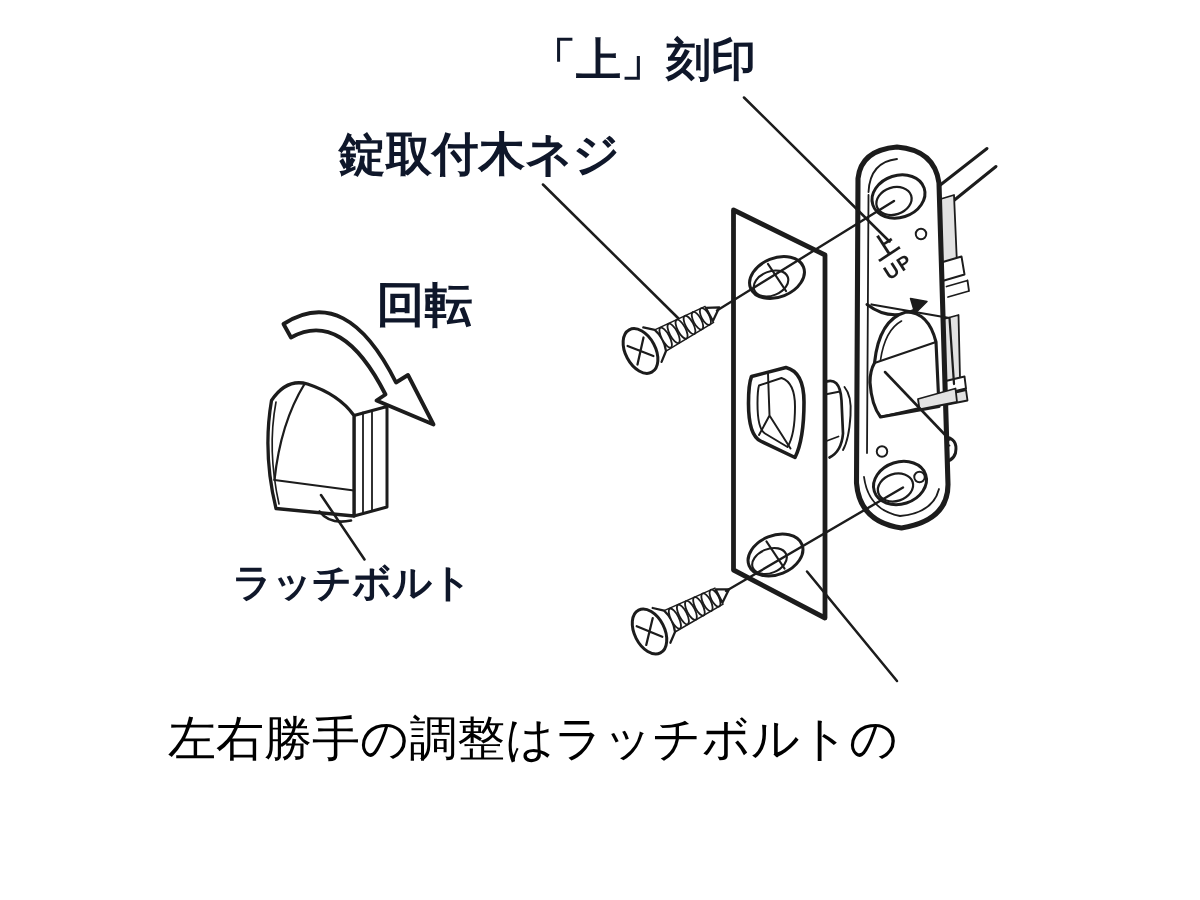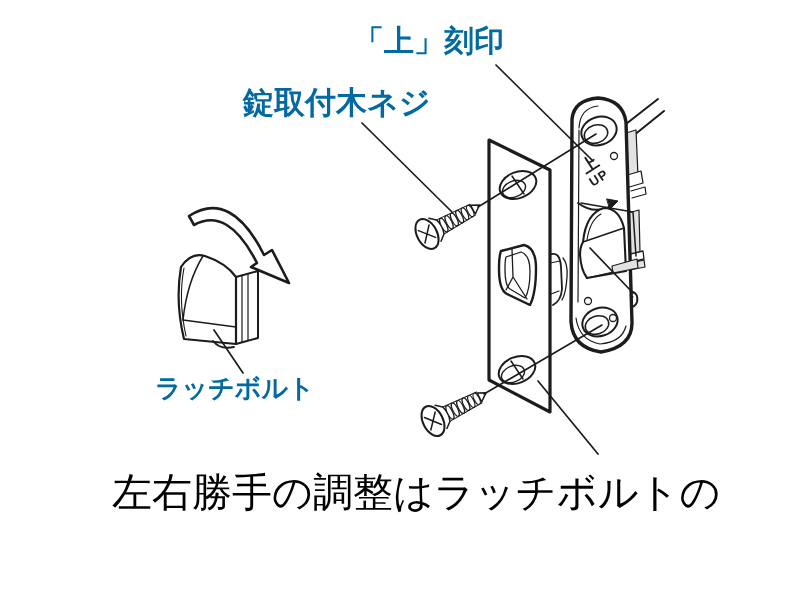--- a/index.html
+++ b/index.html
@@ -2,29 +2,29 @@
 <html><head>
 <meta charset="utf-8">
 <style>
   html,body{margin:0;padding:0;background:#fff;}
   .stage{
     position:relative;width:800px;height:600px;background:#fff;overflow:hidden;
     font-family:"Liberation Sans","DejaVu Sans",sans-serif;color:#000;
   }
   .stage svg{position:absolute;left:0;top:0;}
   .callout{
-    position:absolute;font-weight:bold;color:#0369a1;white-space:nowrap;
+    position:absolute;font-weight:bold;color:#0f172a;white-space:nowrap;
     letter-spacing:0px;line-height:1.1;
   }
   .callout-engraving{left:354px;top:24px;font-size:30px;}
-  .callout-screw{left:243px;top:86px;font-size:31px;text-align:center;}
+  .callout-screw{left:226px;top:86px;font-size:31px;text-align:center;}
   .callout-rotation{left:251px;top:186px;font-size:32px;}
   .callout-latch{left:155px;top:374px;font-size:26px;text-align:center;}
   .caption{
-    position:absolute;left:112px;top:464px;font-size:40px;font-weight:500;
+    position:absolute;left:112px;top:464px;font-size:32px;font-weight:500;
     line-height:57px;white-space:nowrap;color:#000;
   }
   .engrave-text{font-family:"Liberation Sans","DejaVu Sans",sans-serif;font-weight:bold;fill:#1c1c1c;}
 </style>
 </head>
 <body>
 
 <div class="stage">
 
   <svg width="800" height="600" viewBox="0 0 800 600">
@@ -155,20 +155,21 @@
     <g transform="translate(593,169) rotate(-33)" text-anchor="middle">
       <text class="engrave-text" x="0" y="0" font-size="17">上</text>
       <text class="engrave-text" x="0" y="15" font-size="13" letter-spacing="1">UP</text>
     </g>
   </svg>
 
   <div class="callout callout-engraving">「上」刻印</div>
 
   <div class="callout callout-screw">錠取付木ネジ</div>
 
+  <div class="callout callout-rotation">回転</div>
 
   <div class="callout callout-latch">ラッチボルト</div>
 
   <div class="caption">
     <div>左右勝手の調整はラッチボルトの</div>
   </div>
 
 </div>
 
 </body></html>

